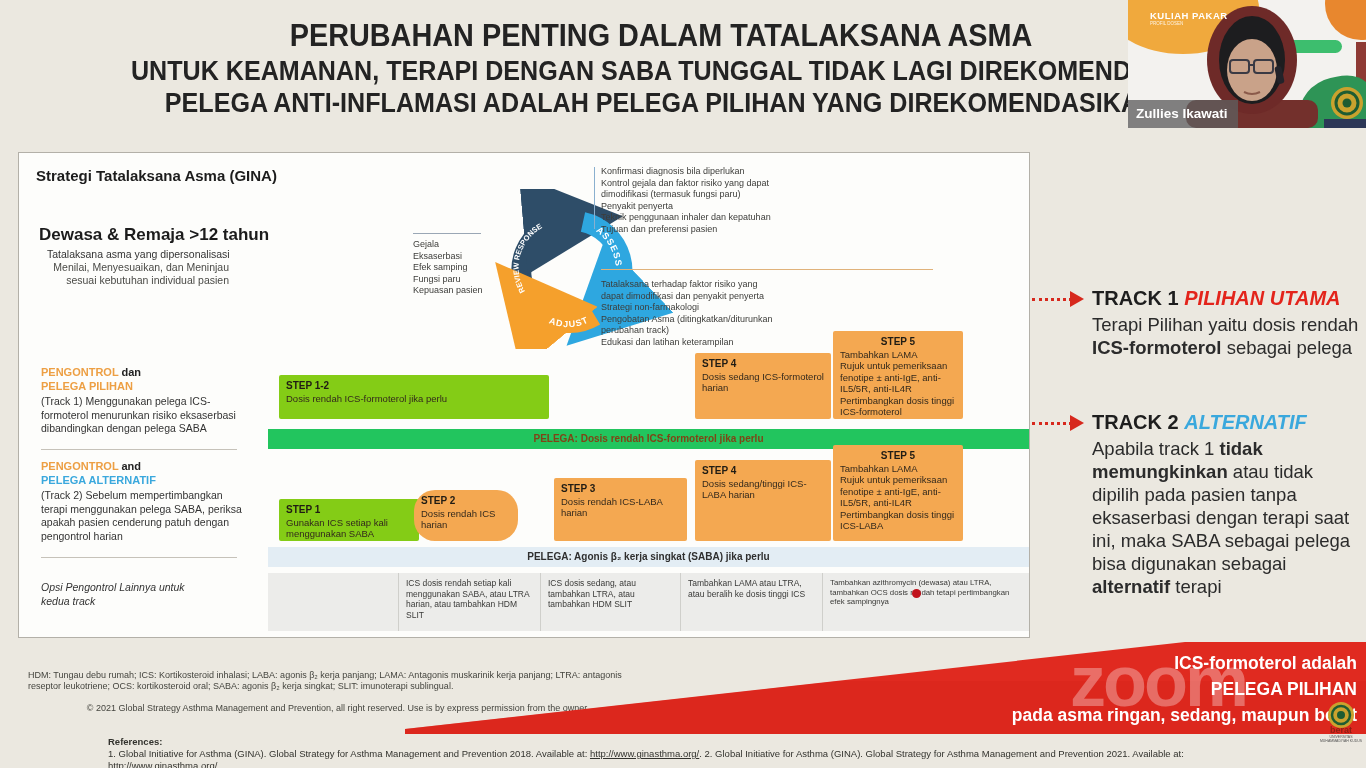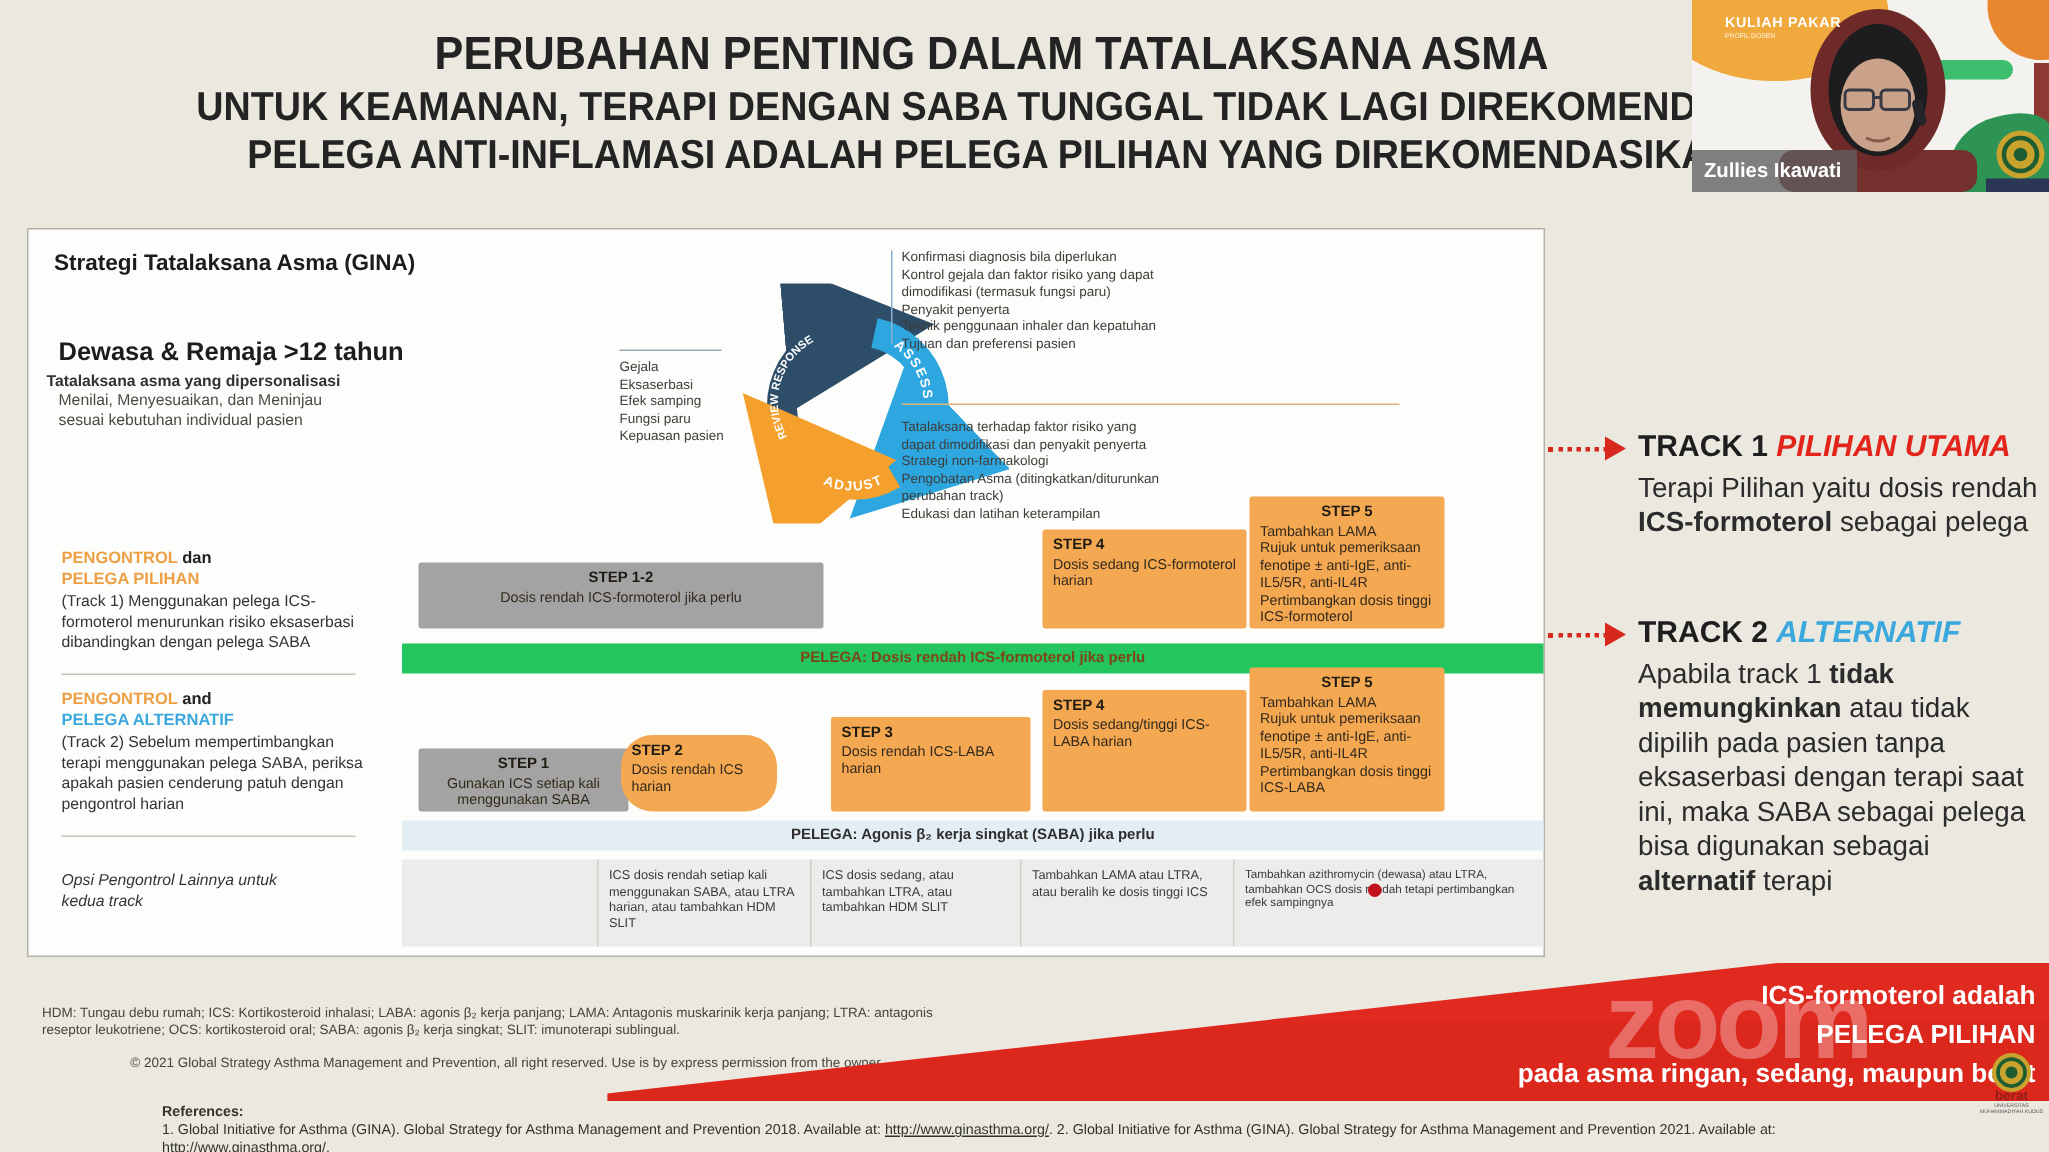--- a/index.html
+++ b/index.html
@@ -8,21 +8,21 @@
   .abs{position:absolute;}
   .cond{transform:scaleX(.93);transform-origin:50% 0;}
   .title-line{width:1322px;text-align:center;font-weight:bold;color:#232323;}
   .panel{left:18px;top:152px;width:1012px;height:486px;background:#fdfdfb;
          border:1px solid #b3b0a8;box-sizing:border-box;}
   .small{font-size:9px;line-height:11.5px;color:#3d3d3a;}
   .pre{white-space:pre-line;}
   .step{position:absolute;background:#f4a851;border-radius:2px;padding:5px 7px;
         font-size:9.5px;line-height:11.5px;color:#33291c;box-sizing:border-box;}
   .step .t{font-weight:bold;font-size:10px;color:#201c14;margin-bottom:1px;}
-  .step.light{background:#a3a3a3;text-align:center;}
+  .step.light{background:#84cc16;}
   .bar{position:absolute;left:249px;width:761px;height:20px;text-align:center;
        font-size:10px;font-weight:bold;line-height:20px;}
   .bar1{background:#22c55e;color:#7e4516;}
   .bar2{background:#e3edf4;color:#2f2f2f;}
   .grayrow{position:absolute;left:249px;top:420px;width:761px;height:58px;background:#ececea;
            display:flex;}
   .gcell{font-size:8.5px;line-height:10.5px;color:#3a3a38;padding:5px 7px;box-sizing:border-box;}
   .gcell.b{border-left:1px solid #cfcfcb;}
   .lhead{font-size:11px;font-weight:bold;line-height:14px;}
   .lbody{font-size:10.5px;line-height:13.5px;color:#333;margin-top:2px;}
@@ -61,22 +61,22 @@
 <div class="stage">
 
   <div class="abs title-line cond" style="left:0;top:18px;font-size:31px;">PERUBAHAN PENTING DALAM TATALAKSANA ASMA</div>
   <div class="abs title-line cond" style="left:0;top:56px;font-size:27px;">UNTUK KEAMANAN, TERAPI DENGAN SABA TUNGGAL TIDAK LAGI DIREKOMENDASIK</div>
   <div class="abs title-line cond" style="left:0;top:88px;font-size:27px;">PELEGA ANTI-INFLAMASI ADALAH PELEGA PILIHAN YANG DIREKOMENDASIKAN</div>
 
   <div class="abs panel">
     <div class="abs" style="left:17px;top:14px;font-size:15px;font-weight:bold;color:#1c1c1c;">Strategi Tatalaksana Asma (GINA)</div>
 
     <div class="abs" style="left:20px;top:72px;font-size:17px;font-weight:bold;color:#1c1c1c;">Dewasa &amp; Remaja &gt;12 tahun</div>
-    <div class="abs" style="left:12px;top:95px;font-size:10.5px;font-weight:bold;color:#333;text-align:center;">Tatalaksana asma yang dipersonalisasi</div>
-    <div class="abs" style="left:20px;top:108px;width:190px;font-size:10.5px;line-height:12.5px;color:#4a4a46;">Menilai, Menyesuaikan, dan Meninjau sesuai kebutuhan individual pasien</div>
+    <div class="abs" style="left:28px;top:95px;font-size:10.5px;font-weight:normal;color:#333;text-align:center;">Tatalaksana asma yang dipersonalisasi</div>
+    <div class="abs" style="left:20px;top:108px;width:190px;font-size:10.5px;line-height:12.5px;color:#4a4a46;text-align:right;">Menilai, Menyesuaikan, dan Meninjau sesuai kebutuhan individual pasien</div>
 
     <svg class="abs" style="left:452px;top:36px;" width="220" height="160" viewBox="0 0 220 160">
       <defs>
         <marker id="mNavy" markerWidth="5" markerHeight="5" refX="2.2" refY="2.5" orient="auto">
           <path d="M0,0 L5,2.5 L0,5 z" fill="#2e4d68"></path>
           </marker>
         <marker id="mBlue" markerWidth="5" markerHeight="5" refX="2.2" refY="2.5" orient="auto">
           <path d="M0,0 L5,2.5 L0,5 z" fill="#2ea7e0"></path>
           </marker>
         <marker id="mOrange" markerWidth="5" markerHeight="5" refX="2.2" refY="2.5" orient="auto">

